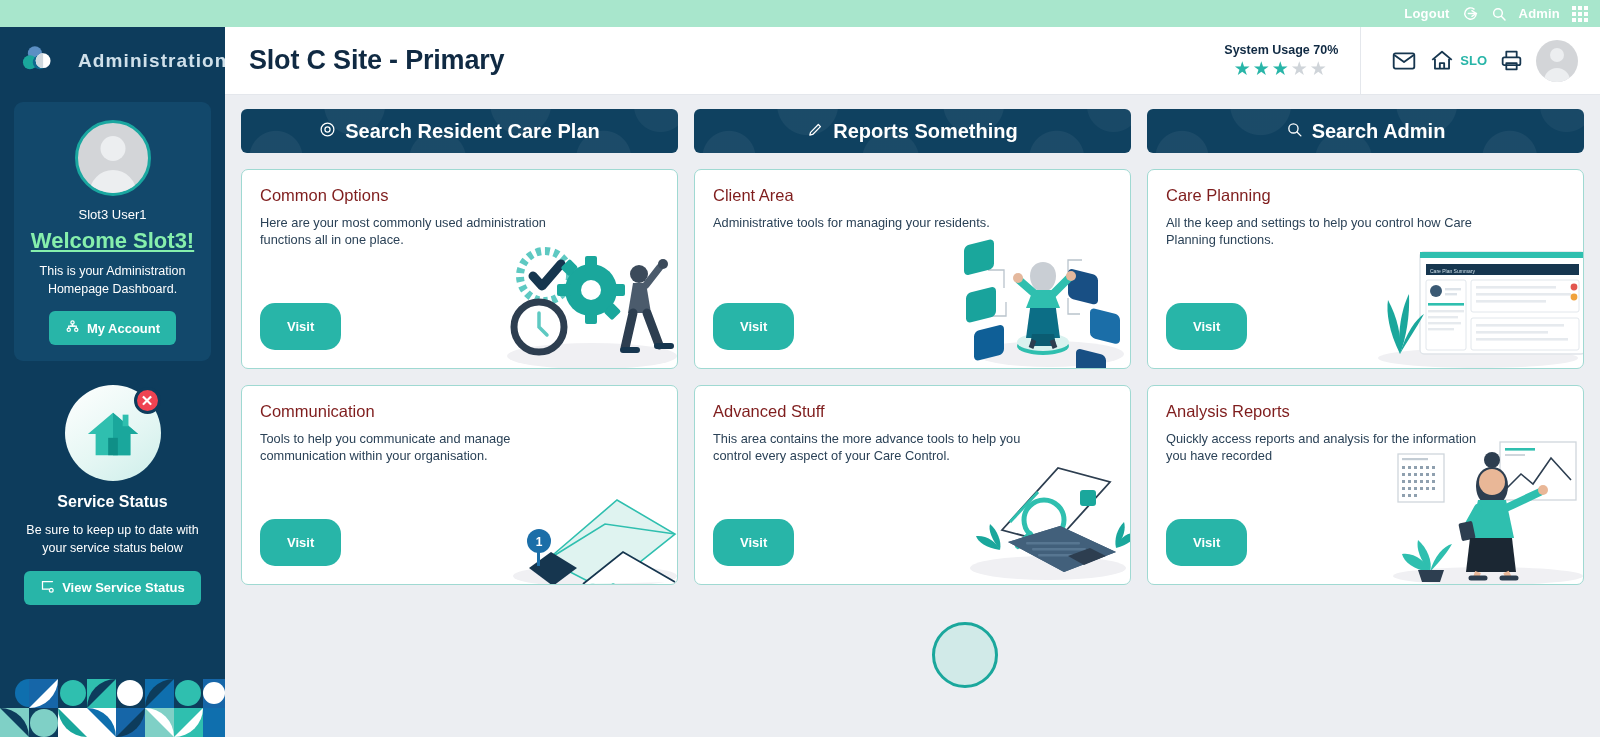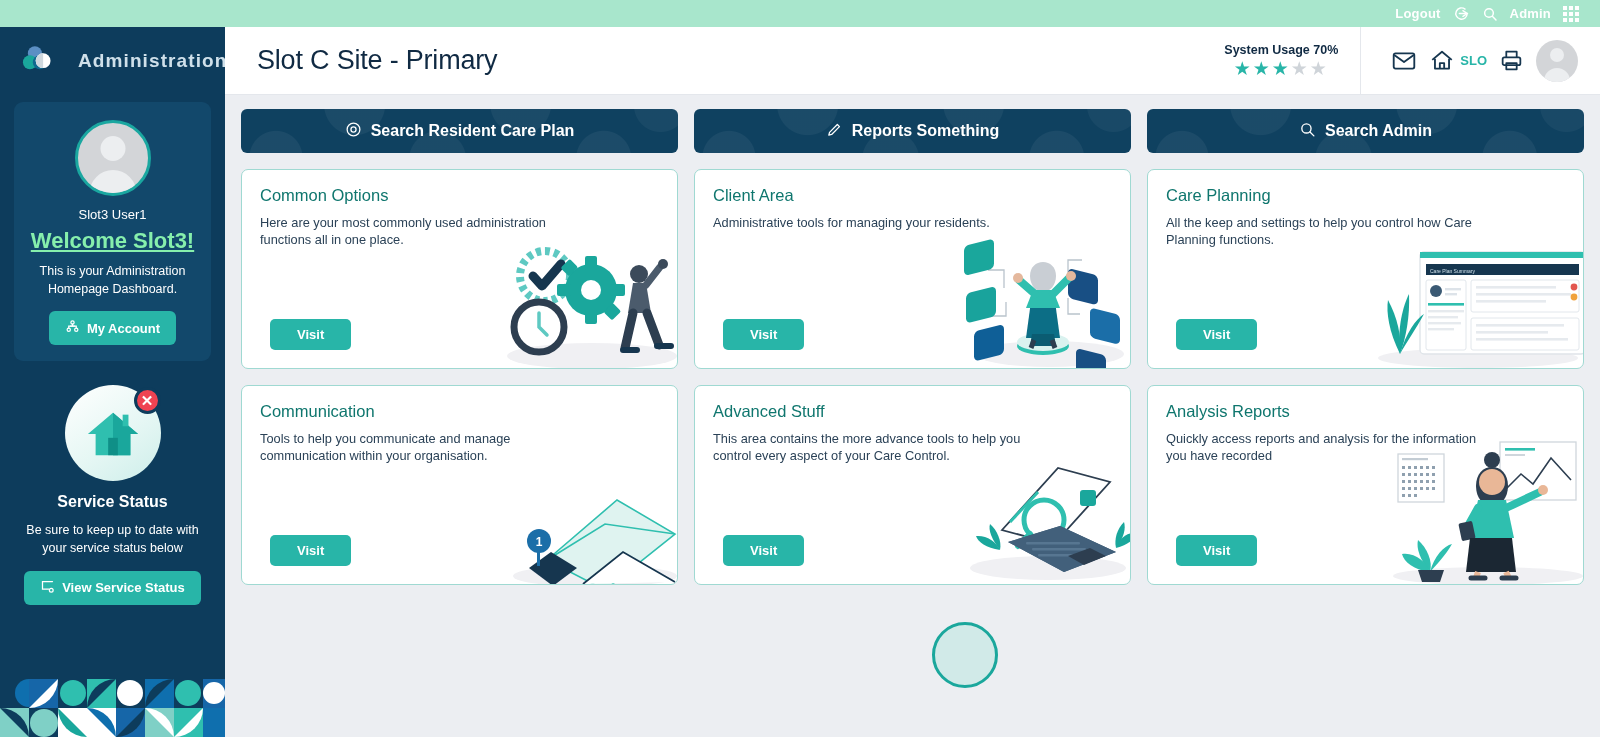--- a/index.html
+++ b/index.html
@@ -10,21 +10,21 @@
     background: #eceef2;
     overflow: hidden;
   }
 
   
   #topbar {
     position: absolute; top: 0; left: 0;
     width: 1600px; height: 27px;
     background: #a8e6cc;
     display: flex; align-items: center; justify-content: flex-end;
-    padding-right: 21px; gap: 12px;
+    padding-right: 12px; gap: 12px;
     z-index: 30;
   }
   .topbar-link {
     color: #ffffff; font-size: 13px; font-weight: 700;
     letter-spacing: .2px; cursor: pointer; line-height: 1;
   }
   .topbar-icon { display: flex; align-items: center; cursor: pointer; }
   .grid-icon { display: grid; grid-template-columns: repeat(3, 4px); gap: 2px; }
   .grid-icon i { width: 4px; height: 4px; background: #fff; display: block; }
 
@@ -101,22 +101,22 @@
 
   
   #header {
     position: absolute; top: 27px; left: 225px;
     width: 1375px; height: 68px;
     background: #ffffff;
     display: flex; align-items: center;
     border-bottom: 1px solid #e4e7ec;
   }
   #page-title {
-    font-size: 27px; font-weight: 400; color: #102a43;
-    margin-left: 32px; letter-spacing: -.2px; flex: 1;
+    font-size: 27px; font-weight: 700; color: #102a43;
+    margin-left: 24px; letter-spacing: -.2px; flex: 1;
   }
   #usage-block { text-align: center; padding-right: 22px; }
   #usage-label { font-size: 12.5px; font-weight: 700; color: #102a43; }
   #stars { margin-top: 2px; font-size: 19px; letter-spacing: 2px; line-height: 1; }
   .star-on { color: #28b5a8; }
   .star-off { color: #cfd4d9; }
   #header-tools {
     display: flex; align-items: center; gap: 12px;
     height: 68px; padding: 0 22px 0 30px;
     border-left: 1px solid #e4e7ec;
@@ -149,53 +149,53 @@
     background: #0f4160;
     background-image:
       radial-gradient(circle at 8% 110%, rgba(255,255,255,.055) 26px, transparent 27px),
       radial-gradient(circle at 26% -10%, rgba(255,255,255,.05) 30px, transparent 31px),
       radial-gradient(circle at 45% 115%, rgba(255,255,255,.05) 28px, transparent 29px),
       radial-gradient(circle at 64% -12%, rgba(255,255,255,.05) 30px, transparent 31px),
       radial-gradient(circle at 83% 112%, rgba(255,255,255,.055) 27px, transparent 28px),
       radial-gradient(circle at 96% -8%, rgba(255,255,255,.045) 26px, transparent 27px);
     border: none; border-radius: 6px;
     color: #ffffff; font-family: "Liberation Sans", sans-serif;
-    font-size: 16px; font-weight: 700;
+    font-size: 20px; font-weight: 700;
     display: flex; align-items: center; justify-content: center; gap: 9px;
     cursor: pointer;
     text-align: right;
   }
 
   #card-grid {
     margin-top: 16px;
     display: grid;
     grid-template-columns: repeat(3, 1fr);
     gap: 16px 16px;
   }
   .card {
     position: relative;
     height: 200px;
     background: #ffffff;
     border: 1px solid #9fd9d2;
     border-radius: 7px;
     padding: 16px 18px;
     overflow: hidden;
   }
-  .card-title { font-size: 16.5px; color: #0f766e; font-weight: 400; }
+  .card-title { font-size: 16.5px; color: #7f1d1d; font-weight: 400; }
   .card-desc {
     font-size: 12.8px; color: #2b4257; line-height: 1.33;
     margin-top: 9px; max-width: 82%; position: relative; z-index: 2;
   }
   .card-visit {
-    position: absolute; left: 28px; bottom: 18px;
+    position: absolute; left: 18px; bottom: 18px;
     background: #28b5a8; color: #ffffff;
-    border: none; border-radius: 5px;
+    border: none; border-radius: 15px;
     font-family: "Liberation Sans", sans-serif;
     font-size: 13px; font-weight: 700;
-    padding: 8px 27px; cursor: pointer; z-index: 3;
+    padding: 16px 27px; cursor: pointer; z-index: 3;
   }
   .card-art {
     position: absolute; right: 0; bottom: 0;
     width: 190px; height: 140px; z-index: 1; pointer-events: none;
   }
   .card-art.wide { width: 215px; height: 150px; }
 
   #click-halo {
     position: absolute;
     left: 707px; top: 527px;

